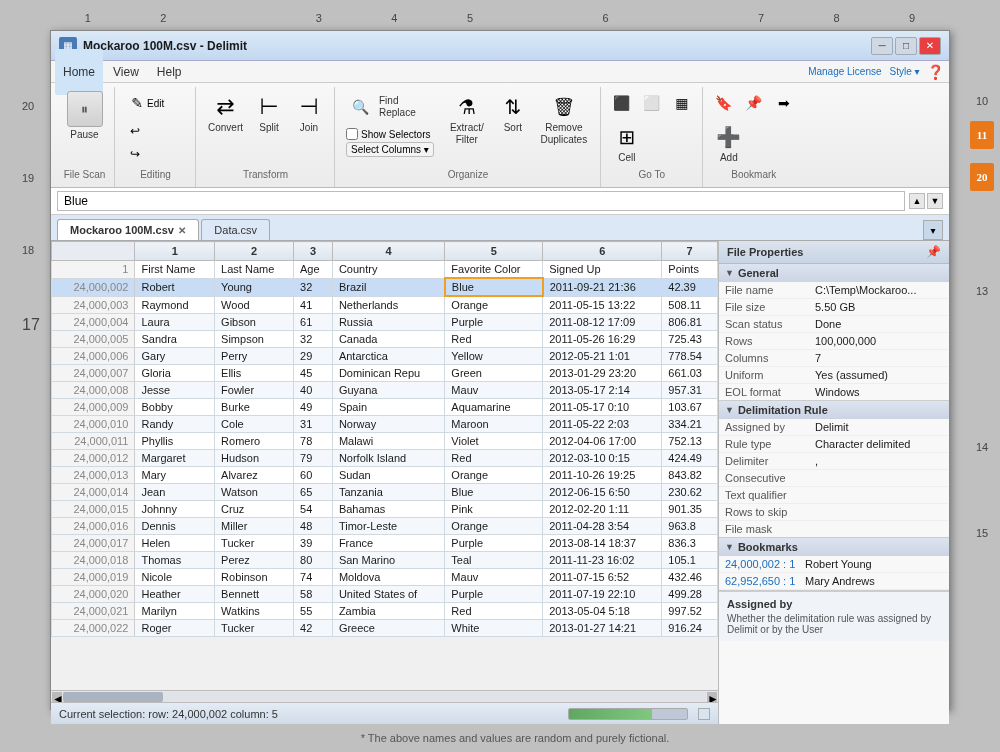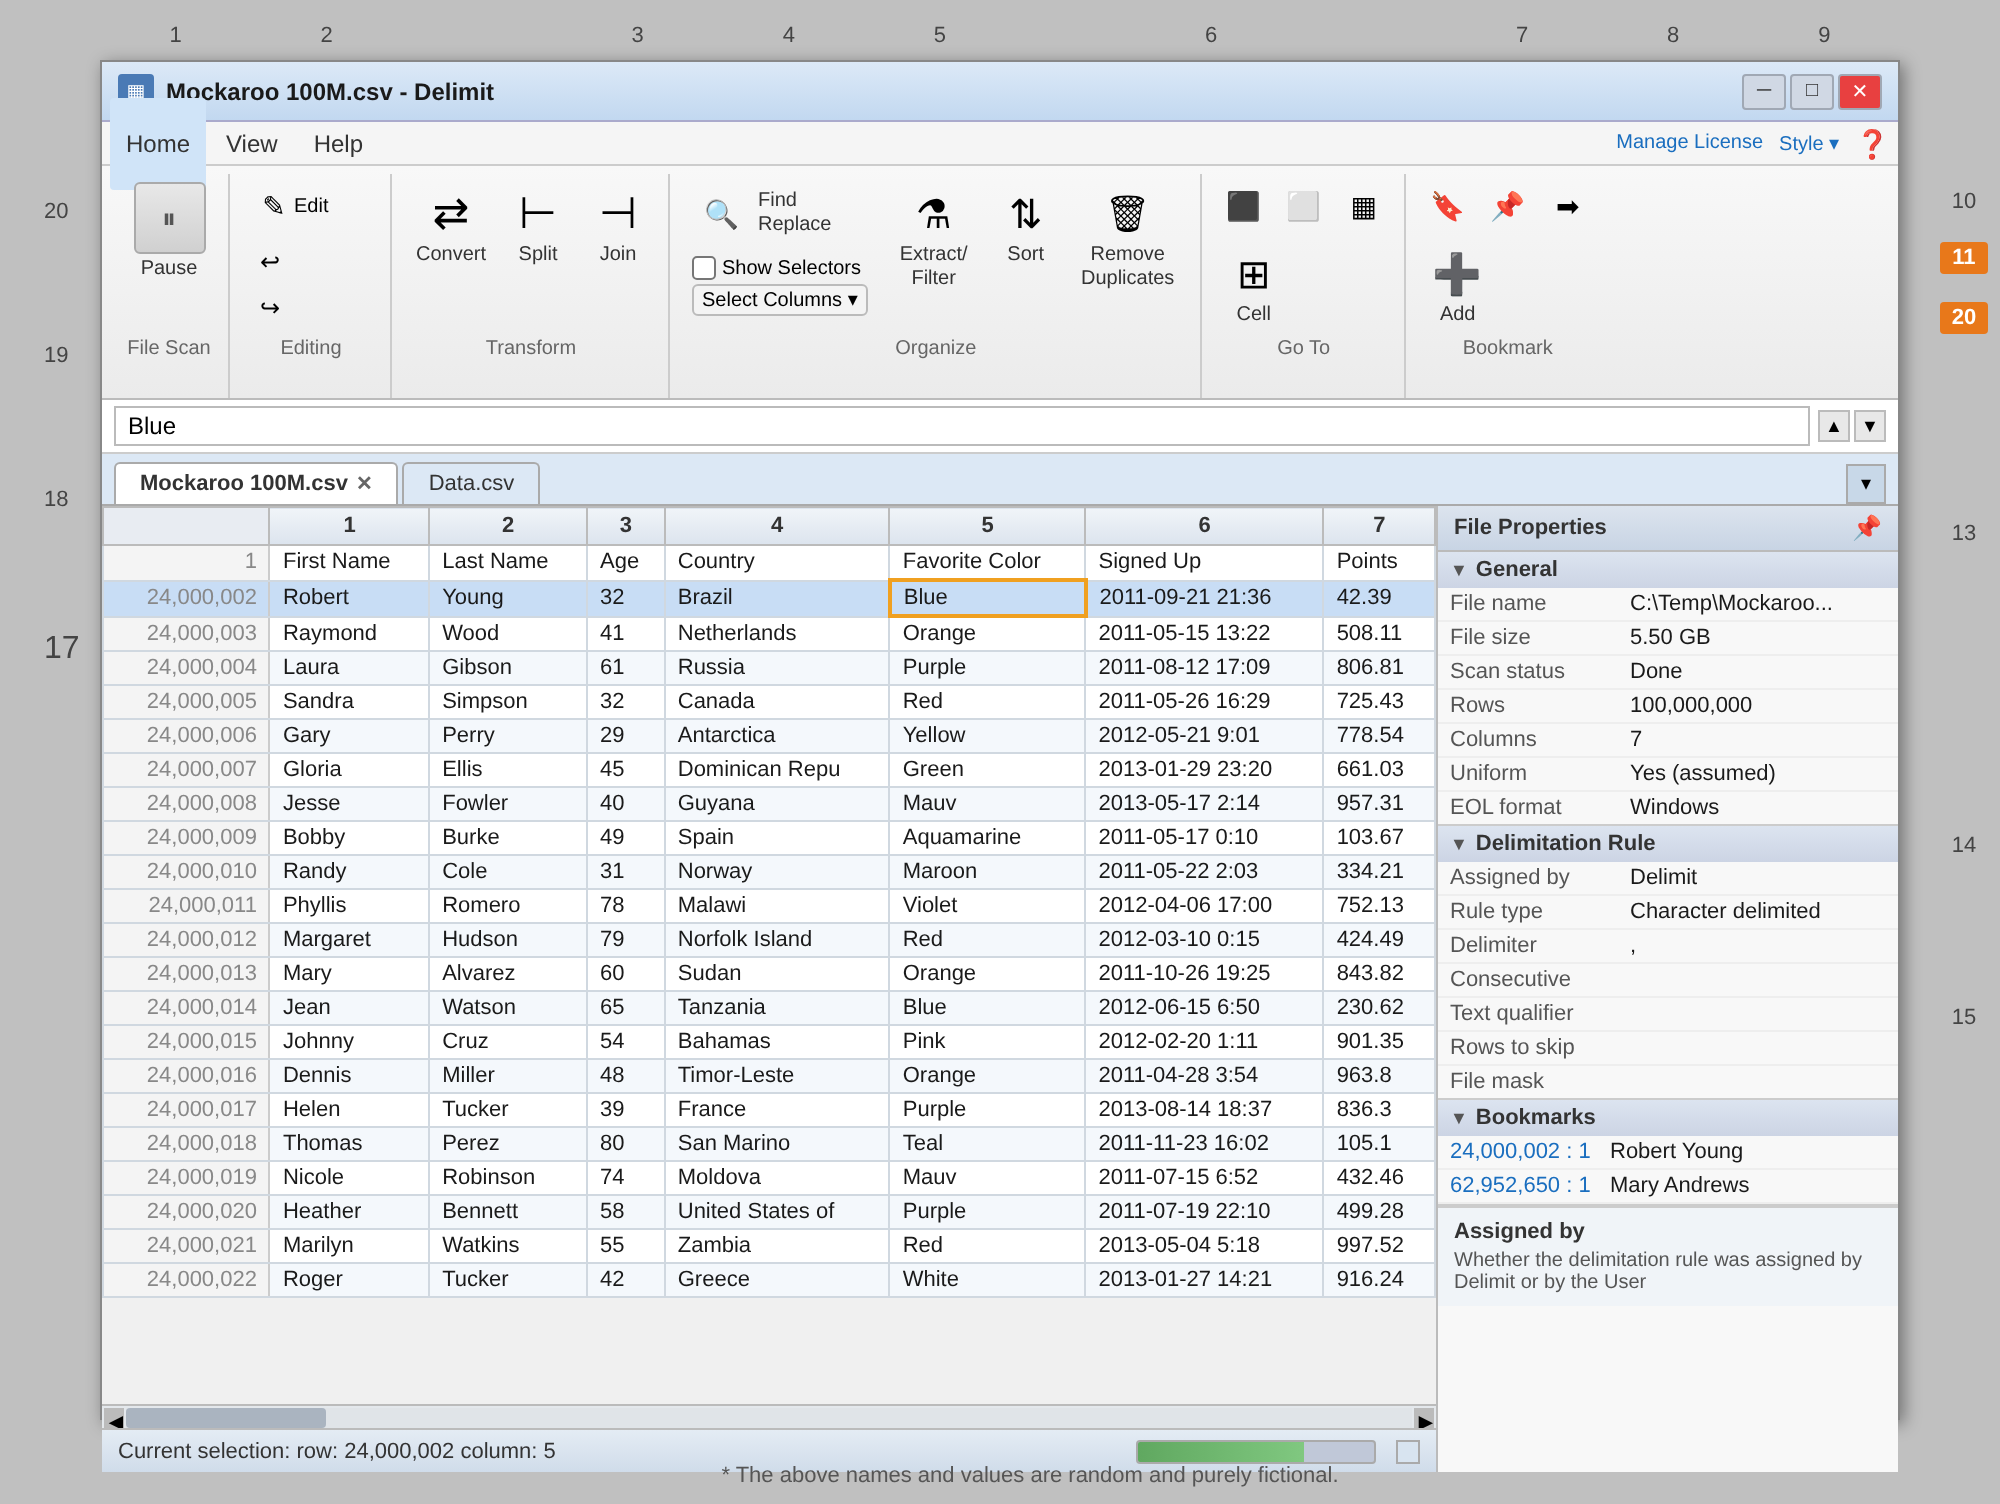--- a/index.html
+++ b/index.html
@@ -170,21 +170,21 @@
       width: 16px;
       height: 16px;
       display: flex;
       align-items: center;
       justify-content: center;
       font-size: 12px;
     }
     .ribbon-group-label {
       font-size: 10px;
       color: #666;
-      padding: 2px 0 19px 0;
+      padding: 2px 0 7px 0;
       text-align: center;
     }
     .pause-btn {
       display: flex;
       flex-direction: column;
       align-items: center;
       padding: 2px 4px;
     }
     .pause-icon {
       width: 36px;
@@ -487,29 +487,30 @@
       top: 12px;
       left: 50px;
       width: 900px;
       display: flex;
       justify-content: space-around;
       font-size: 11px;
       color: #444;
     }
     .orange-badge {
       width: 24px;
-      height: 16px;
+      height: 28px;
       background: #e8781a;
       color: white;
       font-size: 11px;
       font-weight: 700;
       display: flex;
       align-items: center;
       justify-content: center;
       border-radius: 2px;
+      font-family: Liberation Serif, serif;
     }
 
     
     .h-scrollbar {
       height: 12px;
       background: #e4e8ec;
       border-top: 1px solid #bbb;
       display: flex;
       align-items: center;
       padding: 0 1px;
@@ -805,21 +806,21 @@
               <td>2011-05-26 16:29</td>
               <td>725.43</td>
             </tr>
             <tr>
               <td class="row-num">24,000,006</td>
               <td>Gary</td>
               <td>Perry</td>
               <td>29</td>
               <td>Antarctica</td>
               <td>Yellow</td>
-              <td>2012-05-21 9:01</td>
+              <td>2012-05-21 1:01</td>
               <td>778.54</td>
             </tr>
             <tr>
               <td class="row-num">24,000,007</td>
               <td>Gloria</td>
               <td>Ellis</td>
               <td>45</td>
               <td>Dominican Repu</td>
               <td>Green</td>
               <td>2013-01-29 23:20</td>

